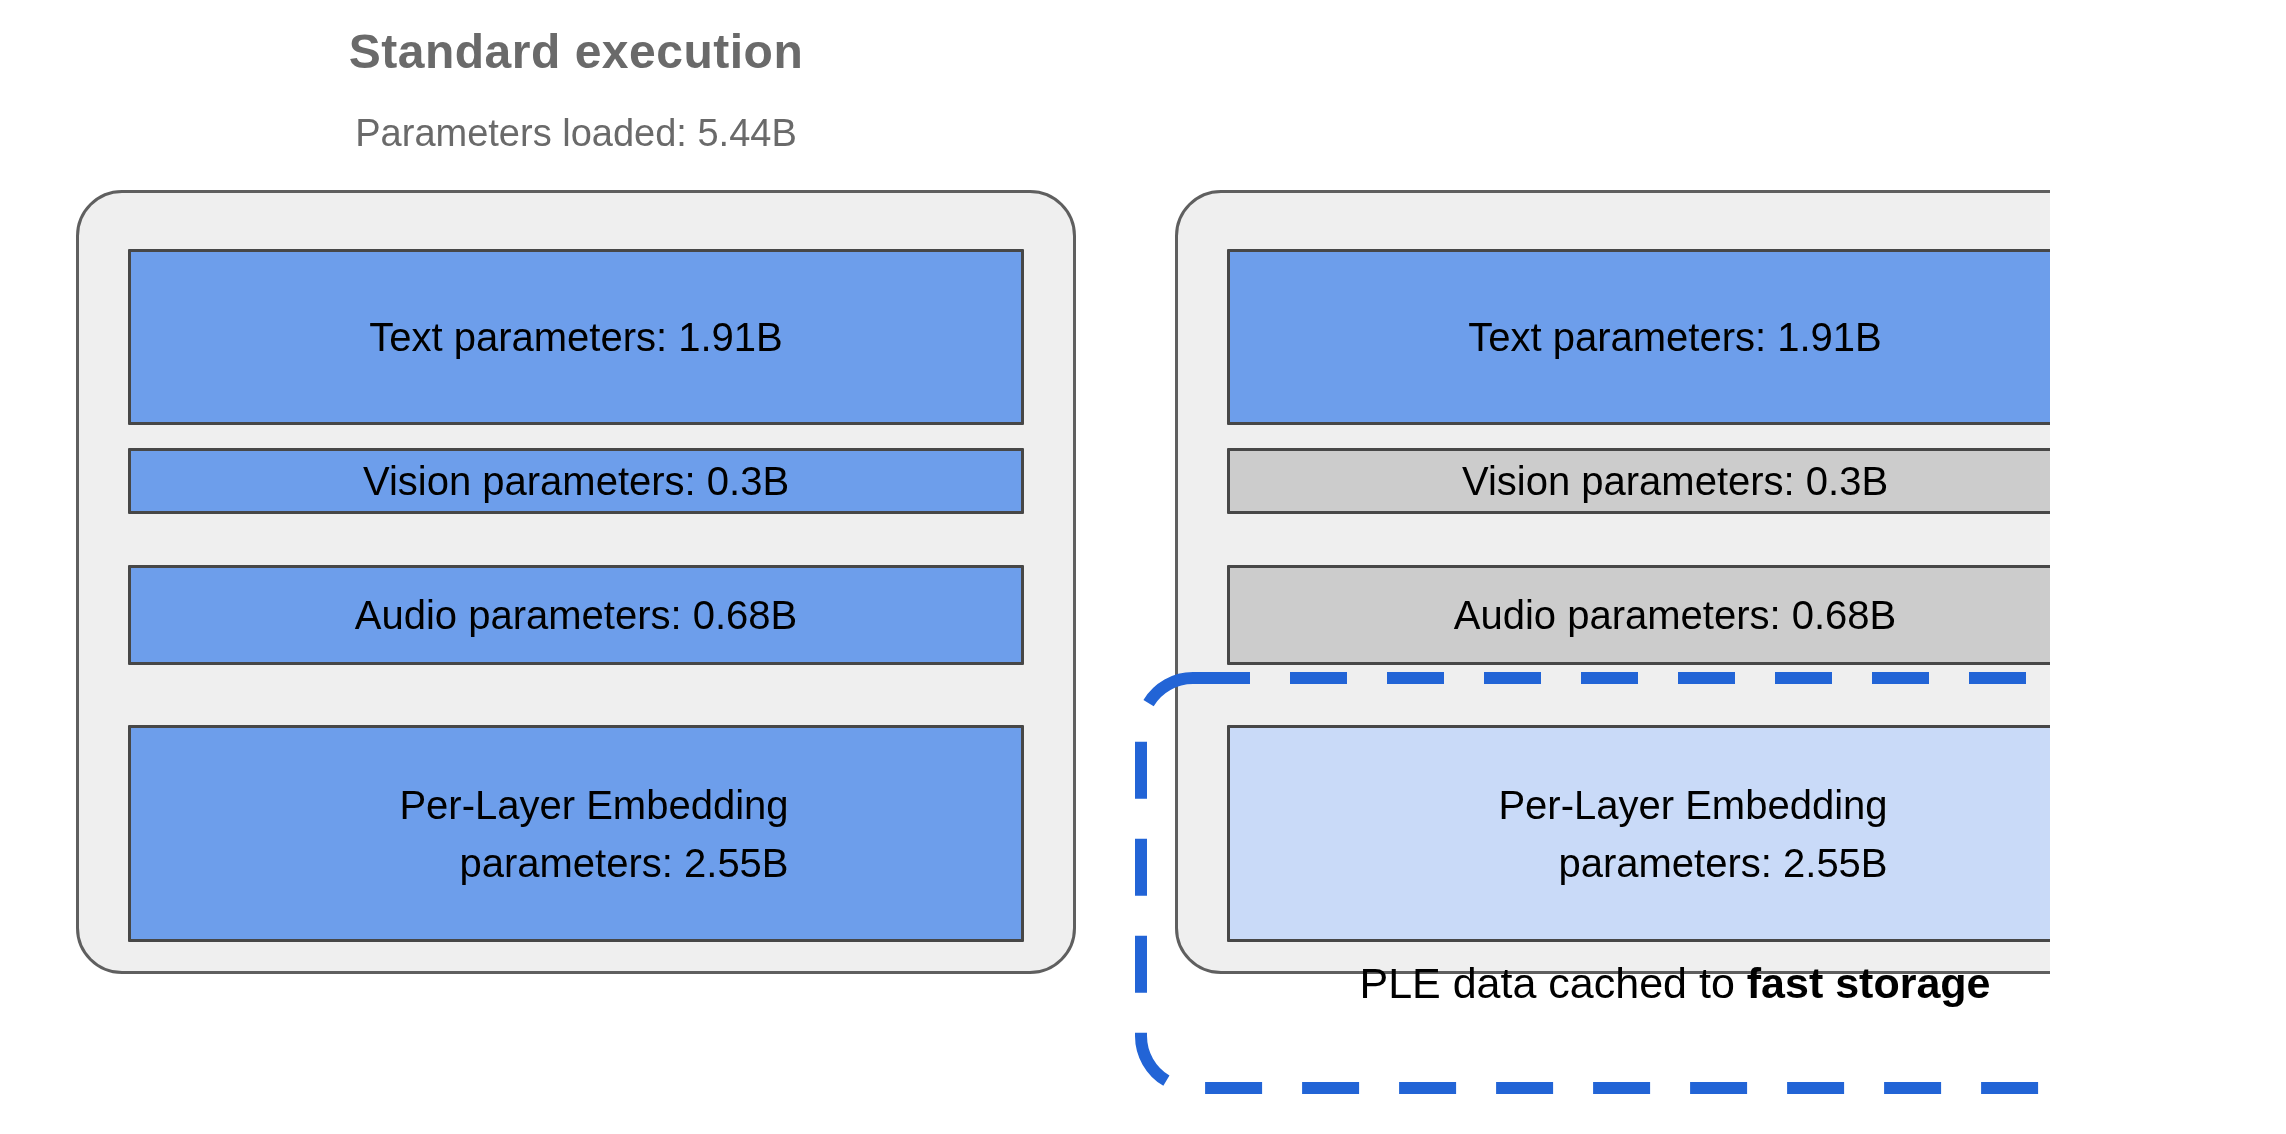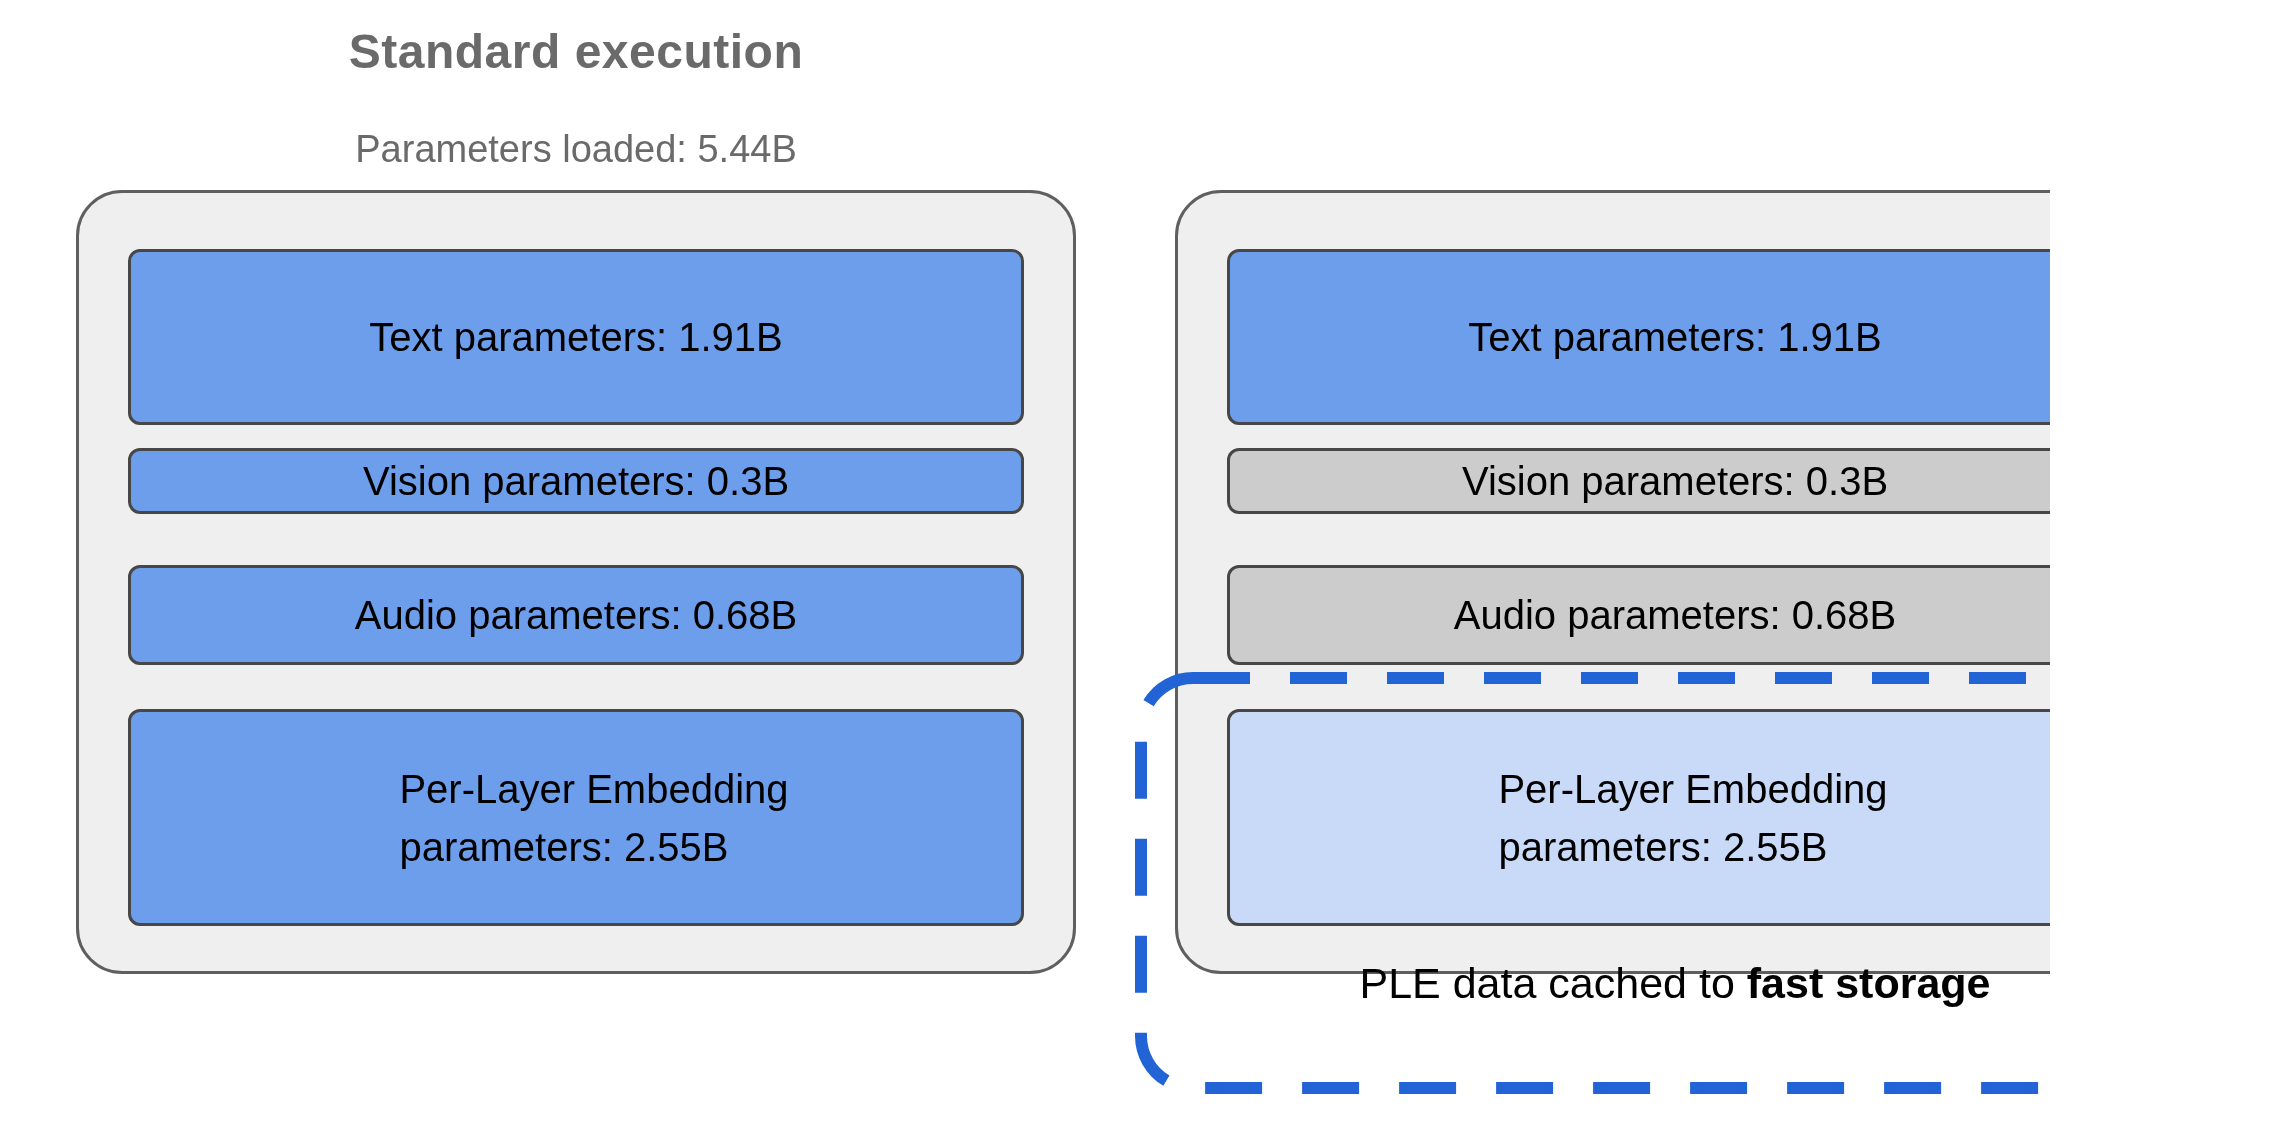--- a/index.html
+++ b/index.html
@@ -32,21 +32,20 @@
     white-space: nowrap;
   }
   .panel-subtitle {
     position: absolute;
     top: 112px;
     width: 1000px;
     text-align: center;
     font-size: 38px;
     color: #6a6a6a;
     white-space: nowrap;
-    margin-top: 16px;
   }
   .panel-subtitle .value-bold {
     font-weight: 700;
     color: #3c3c3c;
   }
 
   .device-container {
     position: absolute;
     top: 190px;
     width: 1000px;
@@ -55,39 +54,39 @@
     border: 3px solid #5f5f5f;
     border-radius: 46px;
     box-sizing: border-box;
   }
 
   .param-box {
     position: absolute;
     left: 49px;
     right: 49px;
     border: 3px solid #474747;
-    border-radius: 12px;
+    border-radius: 1px;
     box-sizing: border-box;
     display: flex;
     align-items: center;
     justify-content: center;
-    text-align: left;
+    text-align: right;
     font-size: 40px;
     line-height: 1.45;
     color: #000000;
     white-space: pre-line;
   }
   .fill-blue      { background: #6d9eeb; }
   .fill-gray      { background: #cccccc; }
   .fill-lightblue { background: #c9daf8; }
 
   .pos-text   { top: 56px;  height: 176px; }
   .pos-vision { top: 255px; height: 66px;  }
   .pos-audio  { top: 372px; height: 100px; }
-  .pos-ple    { top: 516px; height: 217px; padding-left: 36px; }
+  .pos-ple    { top: 532px; height: 217px; padding-left: 36px; }
 
   .dashed-overlay {
     position: absolute;
     left: 1134px;
     top: 671px;
     width: 1082px;
     height: 424px;
     pointer-events: none;
   }
 

